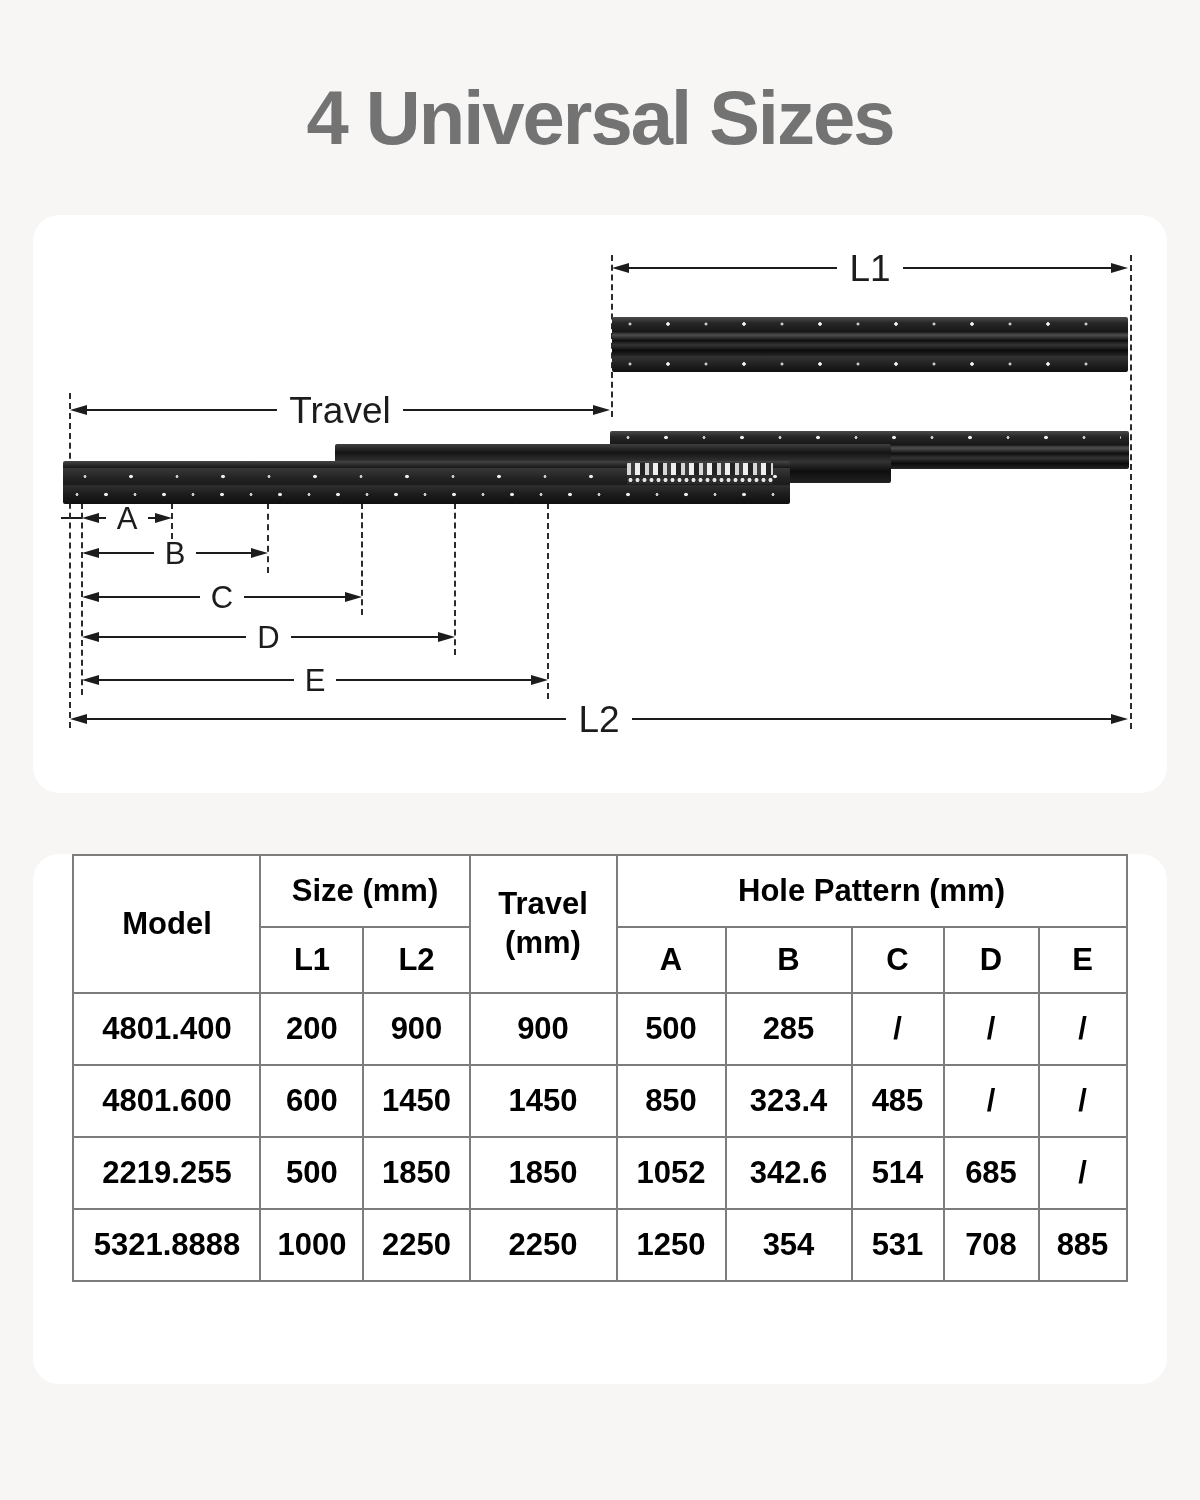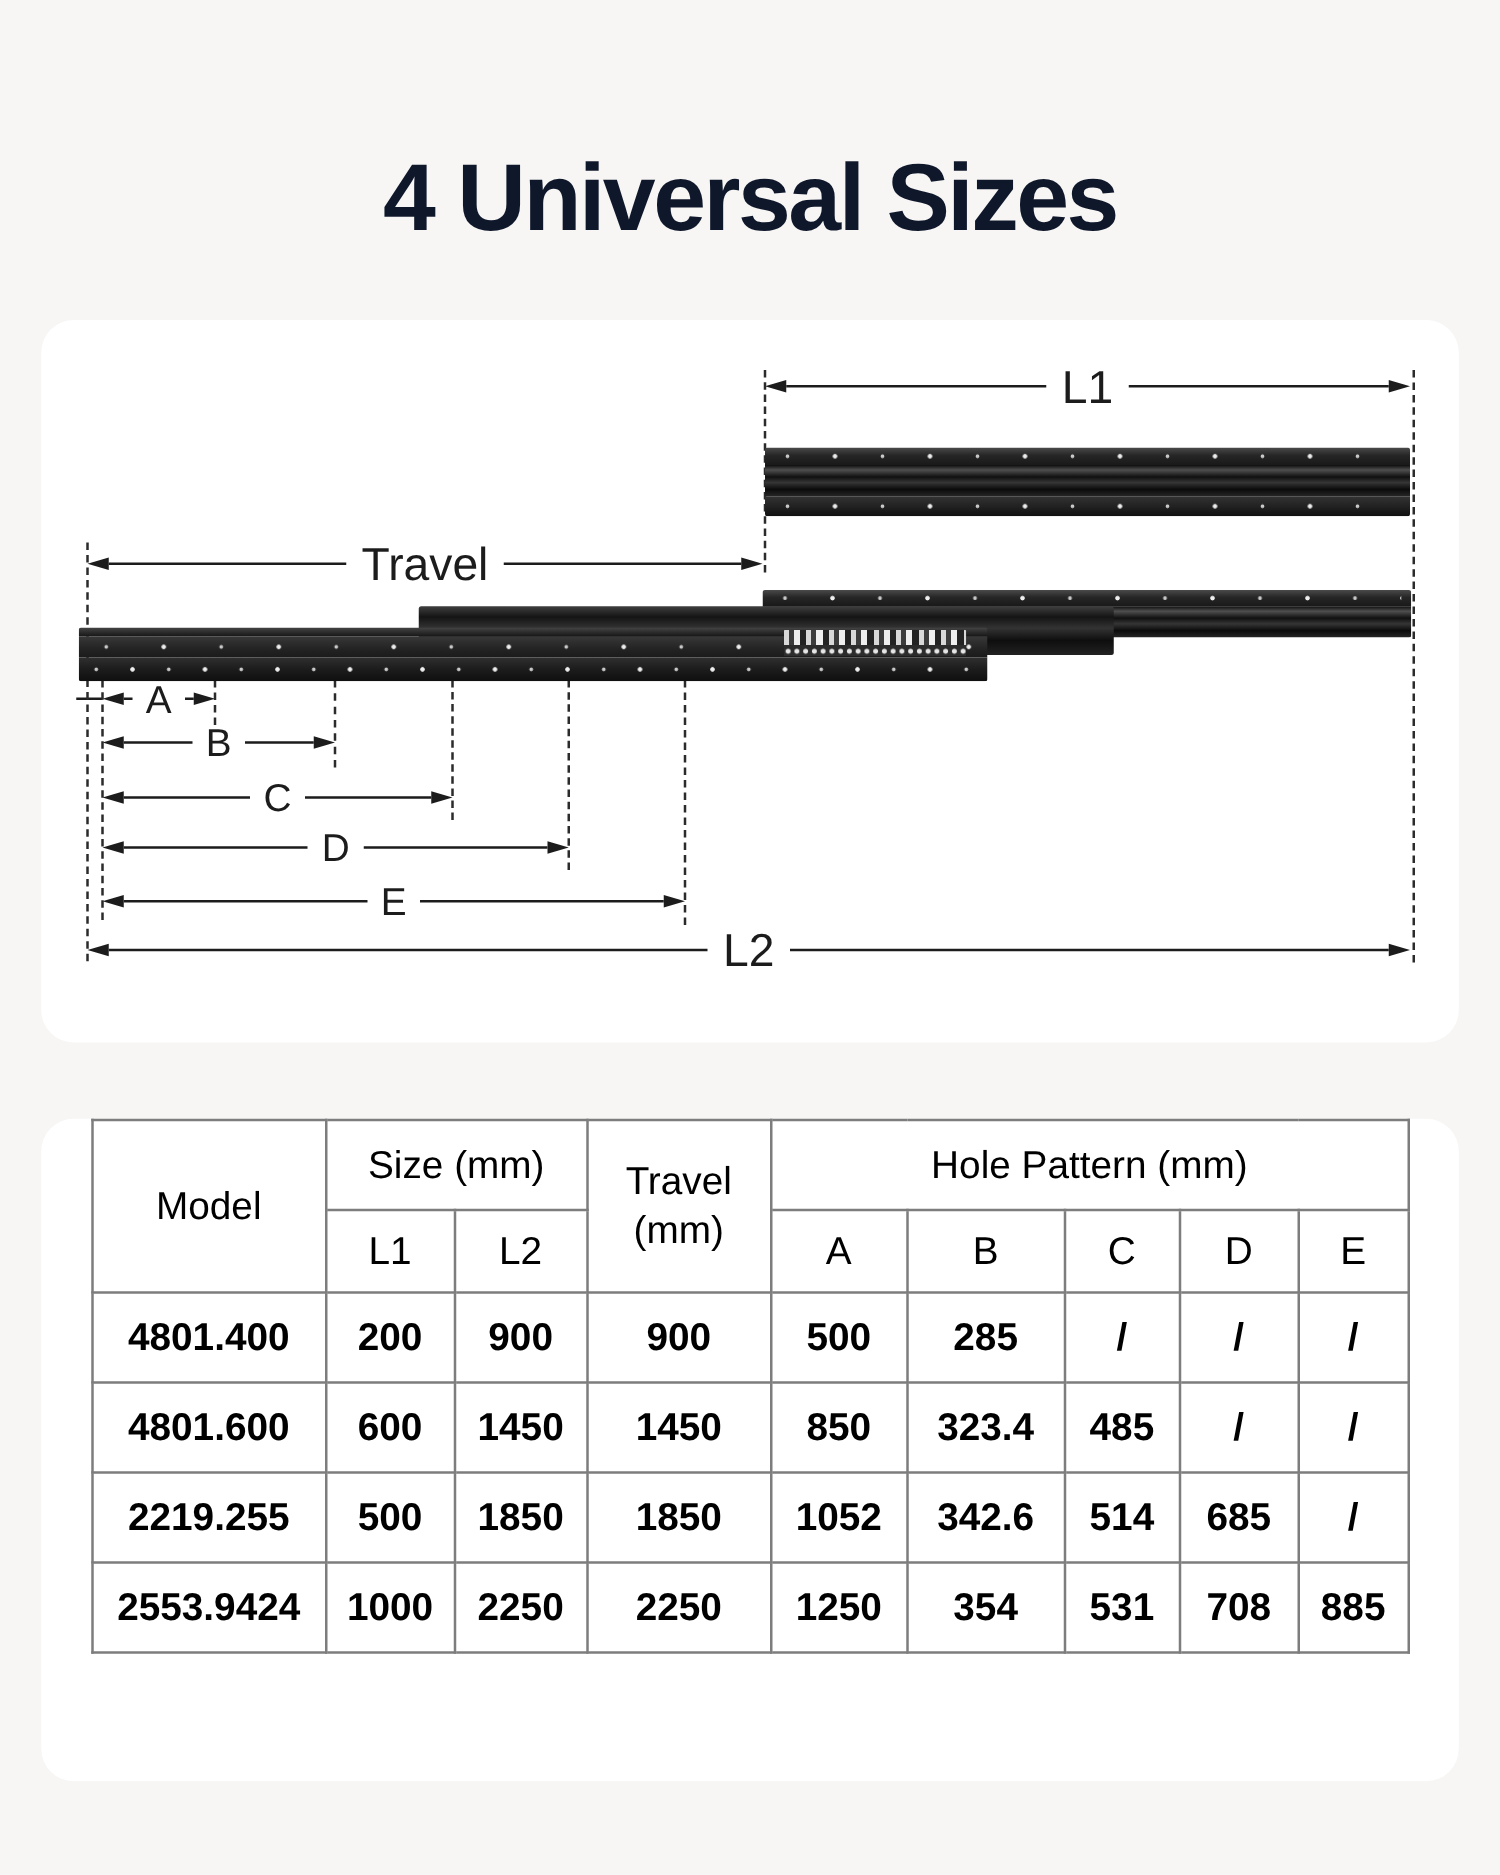--- a/index.html
+++ b/index.html
@@ -93,32 +93,32 @@
   .spec-table{
     width:1053px; margin:61px auto 0 auto;
     border-collapse:collapse; table-layout:fixed;
   }
   .spec-table th, .spec-table td{
     border:2px solid #7d7d7d;
     text-align:center; vertical-align:middle;
     font-size:31px; color:#000;
     padding:0;
   }
-  .spec-table th{ font-weight:normal; }
+  .spec-table th{ font-weight:bold; }
   .spec-table td{ font-weight:bold; }
   tr.hrow1{ height:72px; }
   tr.hrow2{ height:66px; }
   tr.drow{ height:72px; }
   .two-line span{ display:block; line-height:1.25; }
 </style>
 </head>
 <body>
 
 <div class="header-block">
-  <h1 class="page-title" style="color:#0f172a;margin-top:41px;">4 Universal Sizes</h1>
+  <h1 class="page-title" style="color:#737373;">4 Universal Sizes</h1>
 </div>
 
 <section class="panel diagram-panel">
 
   <div class="dim" style="left:579px; top:31px; width:516px;">
     <span class="ah left"></span>
     <span class="dline"></span>
     <span class="dim-label">L1</span>
     <span class="dline"></span>
     <span class="ah right"></span>
@@ -279,21 +279,21 @@
         <td>500</td>
         <td>1850</td>
         <td>1850</td>
         <td>1052</td>
         <td>342.6</td>
         <td>514</td>
         <td>685</td>
         <td>/</td>
       </tr>
       <tr class="drow">
-        <td>2553.9424</td>
+        <td>5321.8888</td>
         <td>1000</td>
         <td>2250</td>
         <td>2250</td>
         <td>1250</td>
         <td>354</td>
         <td>531</td>
         <td>708</td>
         <td>885</td>
       </tr>
     </tbody>

